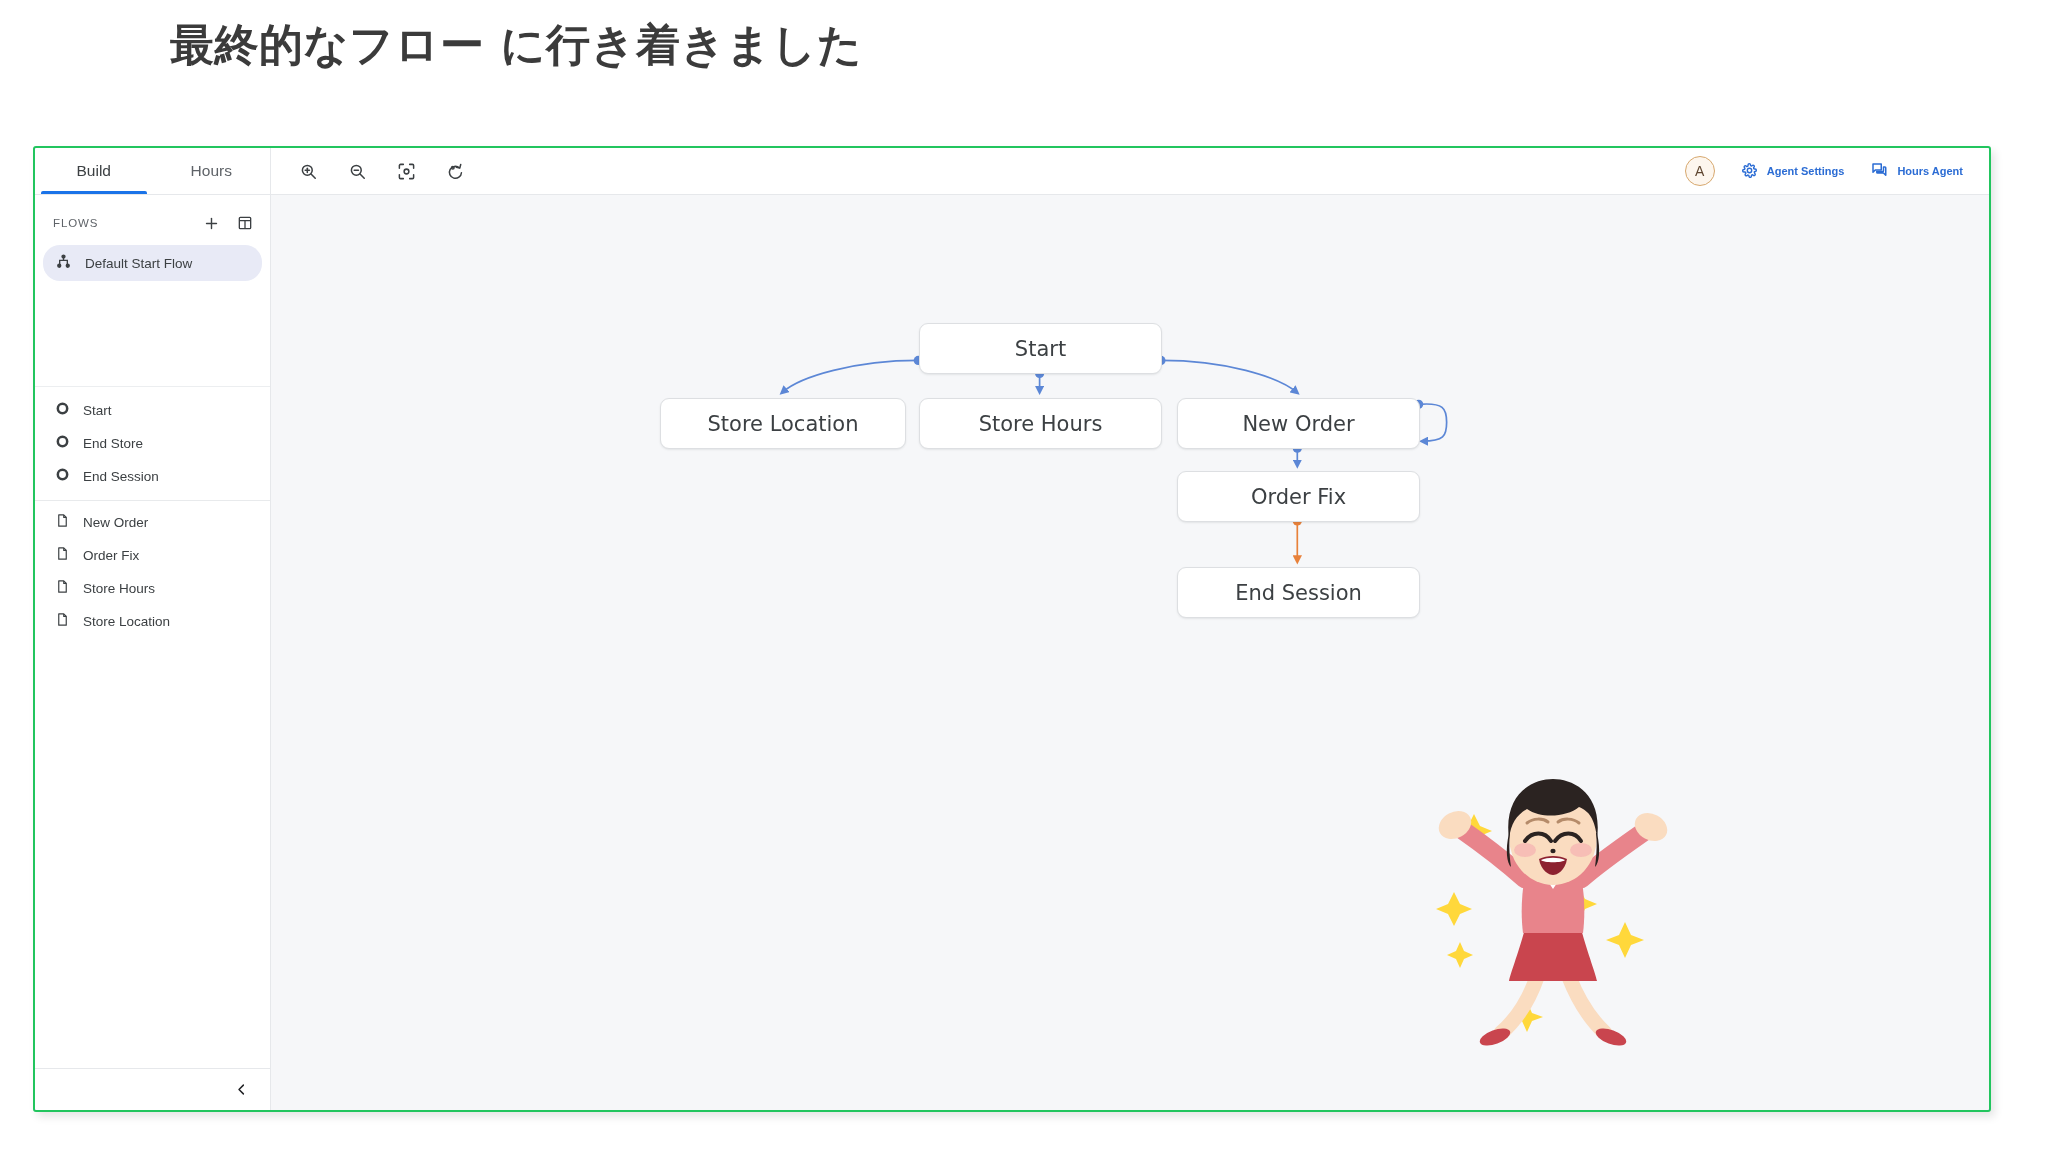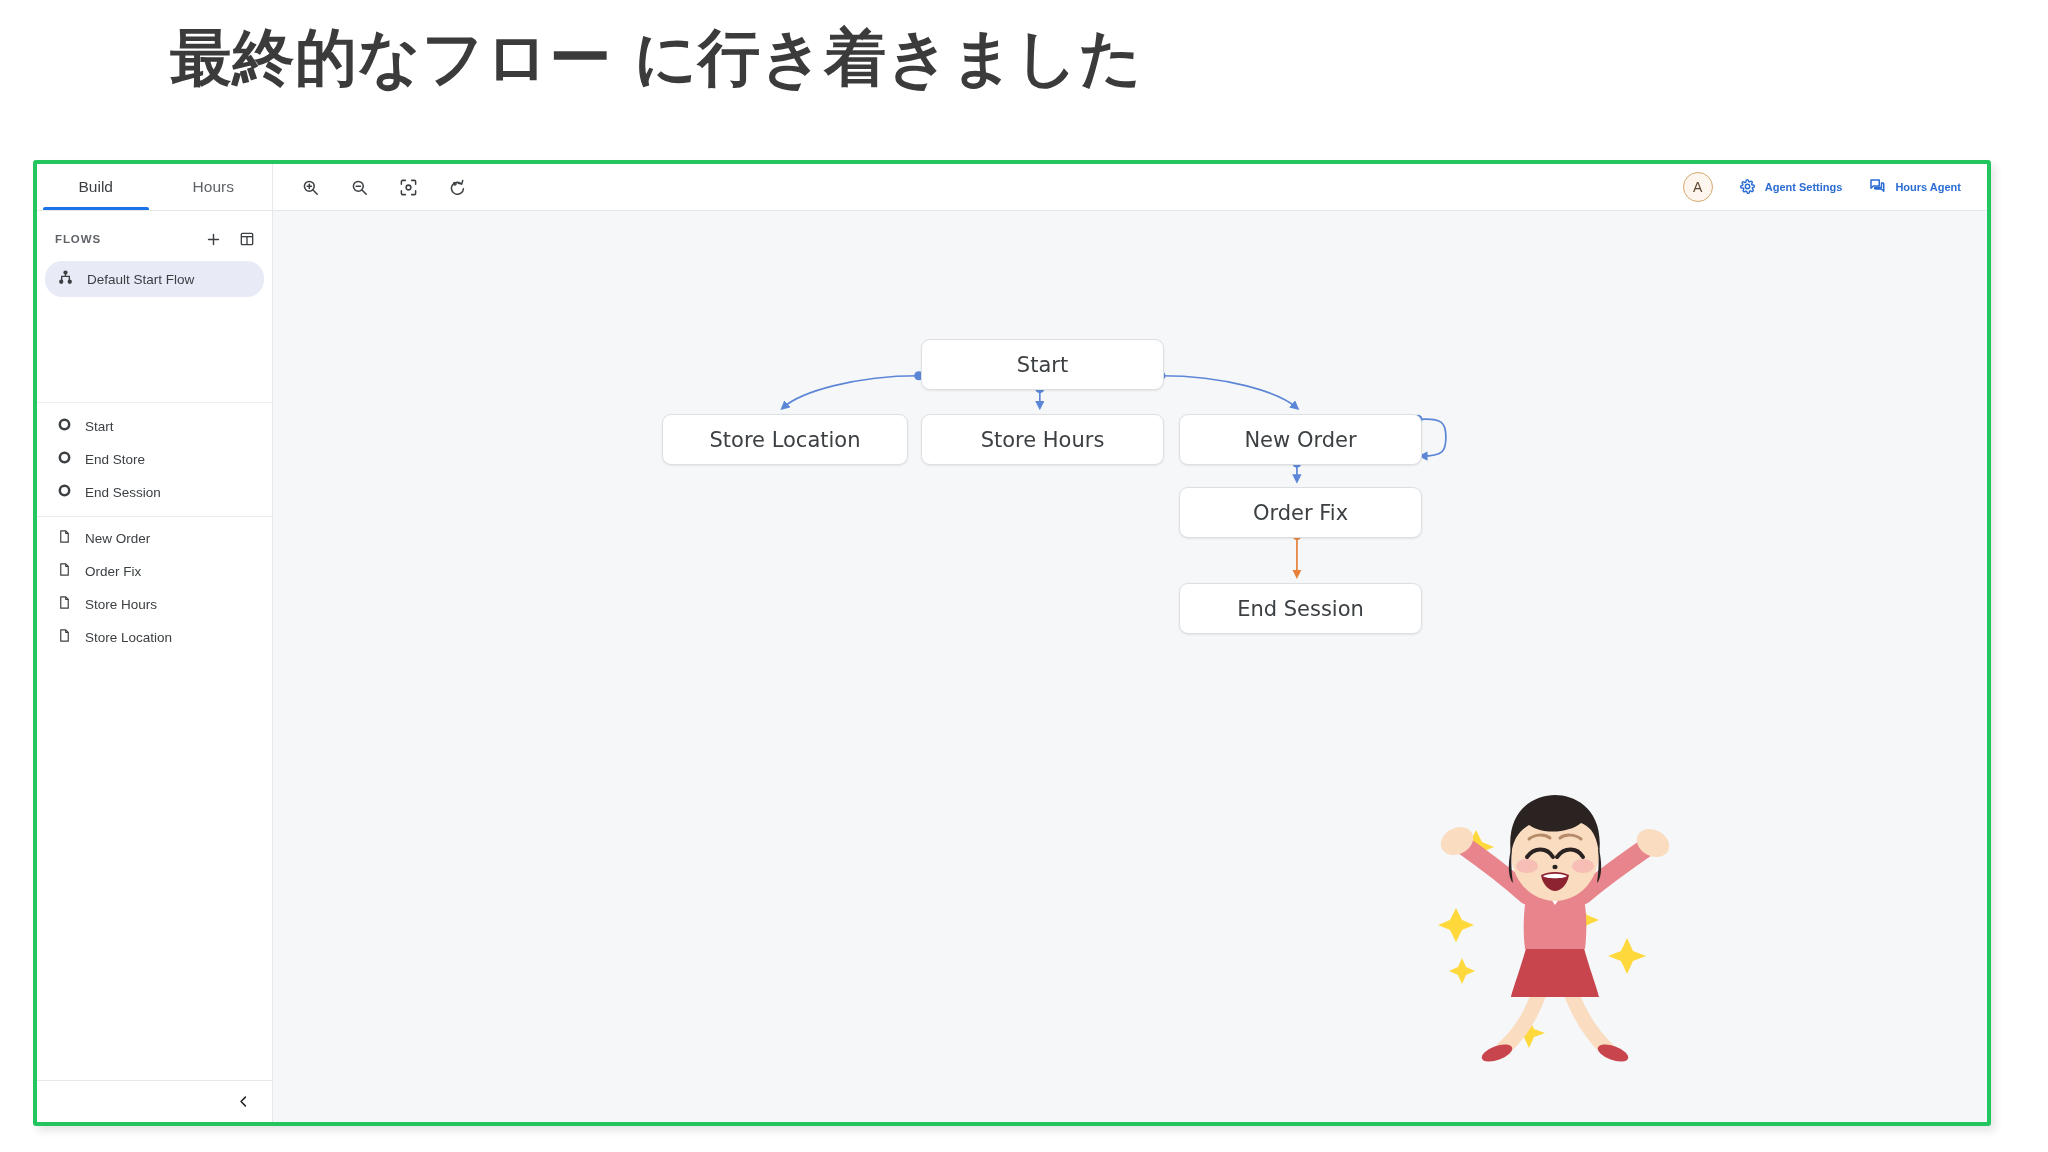--- a/index.html
+++ b/index.html
@@ -7,31 +7,31 @@
     width: 2048px; height: 1152px;
     background: #ffffff;
     font-family: "Liberation Sans", "DejaVu Sans", sans-serif;
     overflow: hidden;
   }
   #root { position: relative; width: 2048px; height: 1152px; }
 
   
   .slide-title {
     position: absolute; left: 170px; top: 16px;
-    font-size: 62px; font-weight: 700; color: #3b3b3b;
+    font-size: 44px; font-weight: 700; color: #3b3b3b;
     letter-spacing: .5px; white-space: nowrap;
     font-family: "DejaVu Sans", "Liberation Sans", sans-serif;
   }
 
   
   .app-window {
-    position: absolute; left: 33px; top: 160px;
+    position: absolute; left: 33px; top: 146px;
     width: 1958px; height: 966px;
     background: #8b5cf6;
-    border: 4px solid #22c55e;
+    border: 2px solid #22c55e;
     border-radius: 3px;
     box-shadow: 4px 5px 9px rgba(0,0,0,.10);
     display: flex; flex-direction: column;
     overflow: hidden;
   }
 
   
   .topbar { height: 47px; display: flex; align-items: stretch; flex: 0 0 47px;
             border-bottom: 1px solid #e6e8eb; background: #fff; }
   .tabs { display: flex; width: 236px; flex: 0 0 236px; border-right: 1px solid #e6e8eb; }
@@ -59,21 +59,21 @@
   
   .app-body { flex: 1; display: flex; min-height: 0; }
 
   
   .sidebar { width: 236px; flex: 0 0 236px; border-right: 1px solid #e6e8eb;
              background: #fff; display: flex; flex-direction: column; }
   .section-head {
     display: flex; align-items: center; height: 44px; padding: 0 16px 0 18px;
     border-bottom: 1px solid #eceef0;
   }
-  .section-title { font-size: 11.5px; letter-spacing: .9px; color: #5f6368; font-weight: 700; flex: 1; }
+  .section-title { font-size: 11.5px; letter-spacing: .9px; color: #5f6368; font-weight: 400; flex: 1; }
   .head-icons { display: flex; align-items: center; gap: 16px; }
   .head-icon { width: 18px; height: 18px; display: flex; align-items: center;
                justify-content: center; color: #3c4043; cursor: pointer; }
   .flows-area { border-bottom: 1px solid #eceef0; height: 192px; padding-top: 6px; }
   .flow-item {
     display: flex; align-items: center; gap: 13px;
     margin: 0 8px; height: 36px; padding: 0 12px;
     border-radius: 17px; background: #e8eaf6; cursor: pointer;
   }
   .flow-item .label { font-size: 13.5px; color: #3c4043; }

